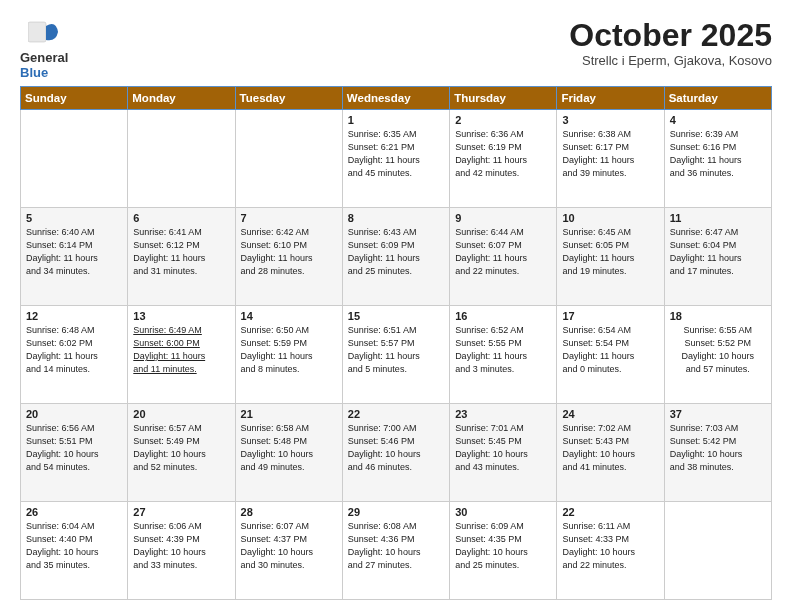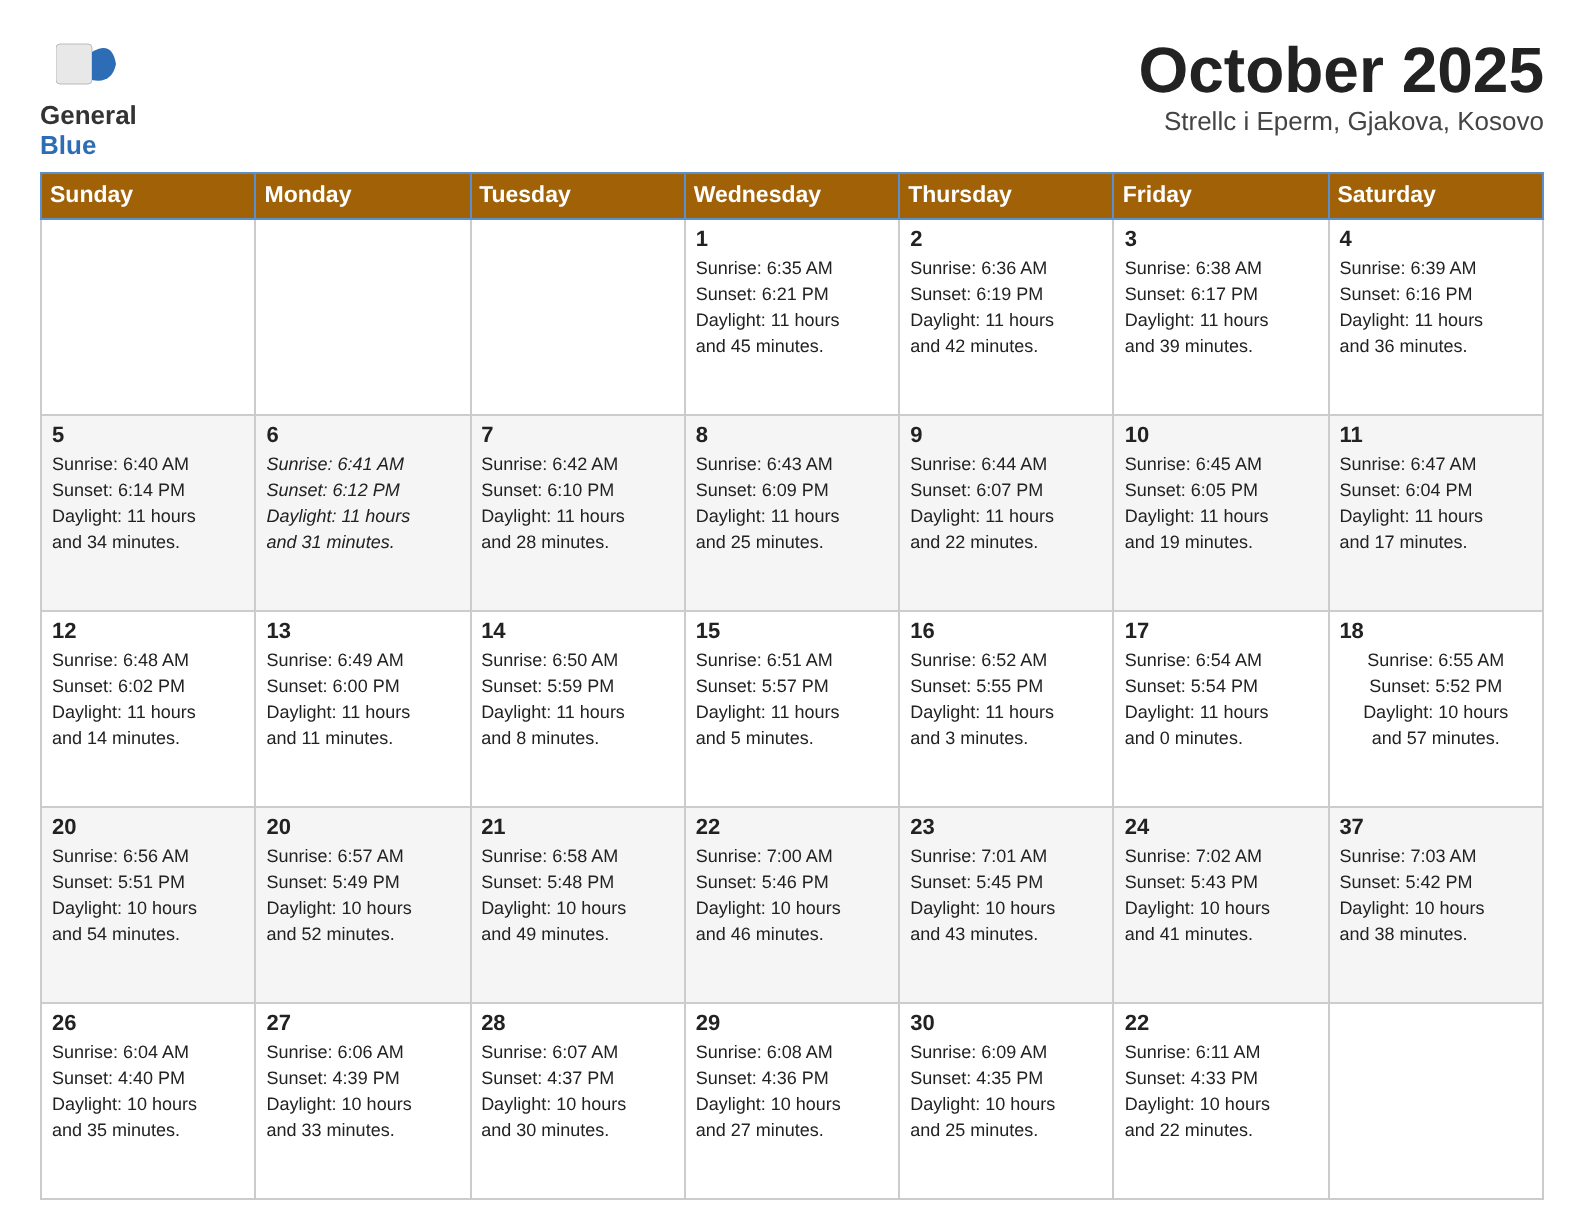--- a/index.html
+++ b/index.html
@@ -161,21 +161,21 @@
         <tr>
           <td>
             <span class="day-num">5</span>
             <div class="cell-text" style="white-space: pre-line;">Sunrise: 6:40 AM
 Sunset: 6:14 PM
 Daylight: 11 hours
 and 34 minutes.</div>
           </td>
           <td>
             <span class="day-num">6</span>
-            <div class="cell-text" style="white-space: pre-line; font-style: italic;">Sunrise: 6:41 AM
+            <div class="cell-text" style="white-space: pre-line;">Sunrise: 6:41 AM
 Sunset: 6:12 PM
 Daylight: 11 hours
 and 31 minutes.</div>
           </td>
           <td>
             <span class="day-num">7</span>
             <div class="cell-text" style="white-space: pre-line;">Sunrise: 6:42 AM
 Sunset: 6:10 PM
 Daylight: 11 hours
 and 28 minutes.</div>
@@ -212,21 +212,21 @@
         <tr>
           <td>
             <span class="day-num">12</span>
             <div class="cell-text" style="white-space: pre-line;">Sunrise: 6:48 AM
 Sunset: 6:02 PM
 Daylight: 11 hours
 and 14 minutes.</div>
           </td>
           <td>
             <span class="day-num">13</span>
-            <div class="cell-text" style="white-space: pre-line;">Sunrise: 6:49 AM
+            <div class="cell-text" style="white-space: pre-line; text-decoration: underline;">Sunrise: 6:49 AM
 Sunset: 6:00 PM
 Daylight: 11 hours
 and 11 minutes.</div>
           </td>
           <td>
             <span class="day-num">14</span>
             <div class="cell-text" style="white-space: pre-line;">Sunrise: 6:50 AM
 Sunset: 5:59 PM
 Daylight: 11 hours
 and 8 minutes.</div>

